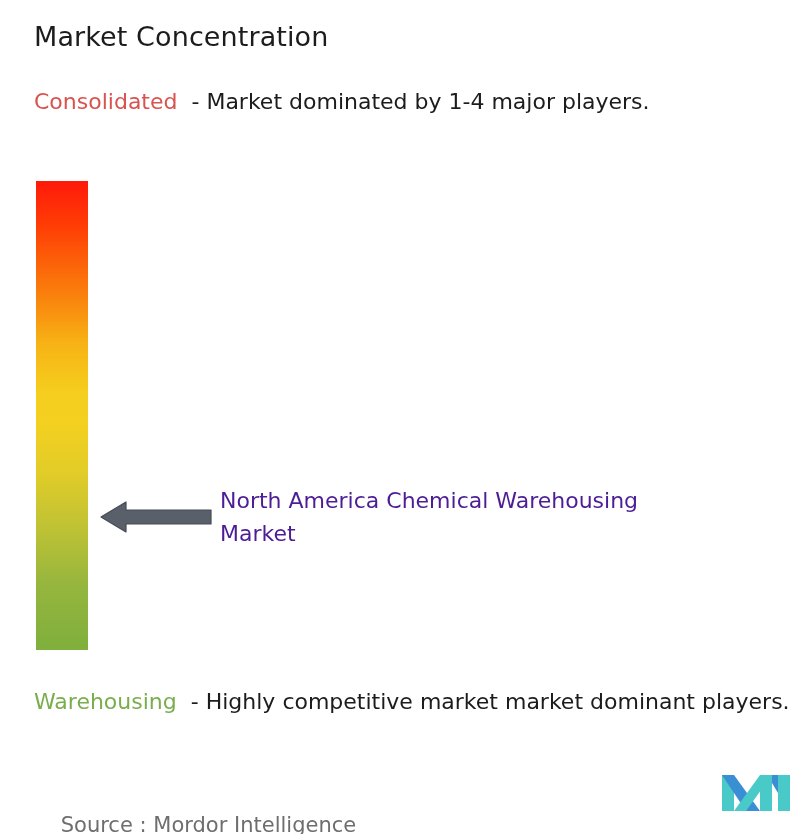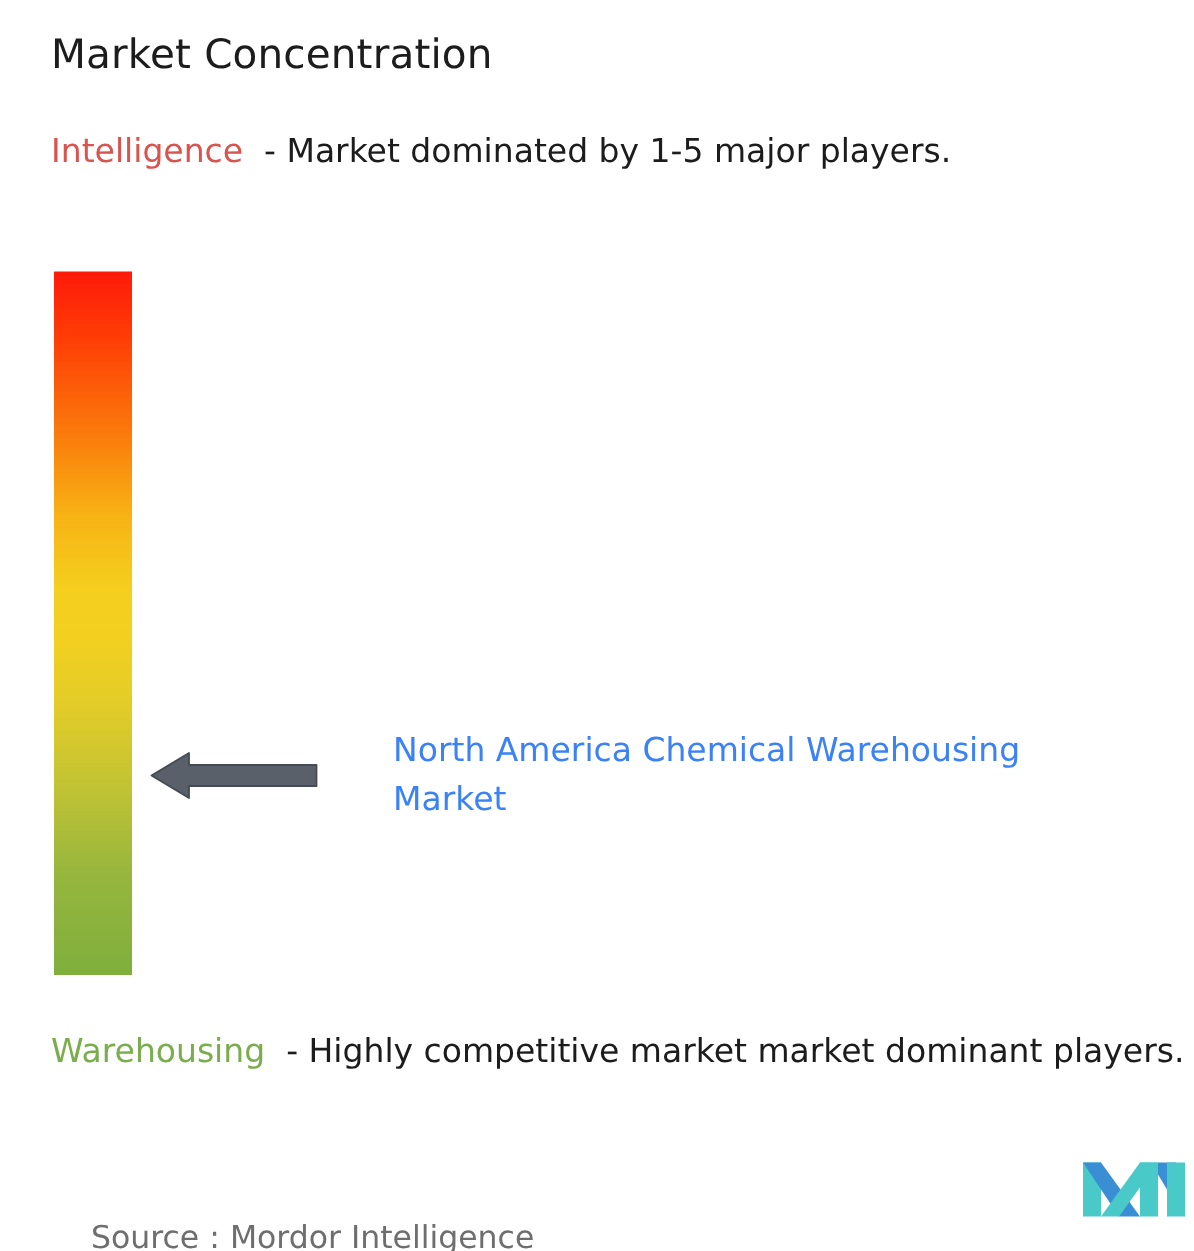--- a/index.html
+++ b/index.html
@@ -99,22 +99,21 @@
   .arrow-wrap svg {
     display: block;
   }
   .pointer-label {
     position: absolute;
     left: 208px;
     top: 484px;
     width: 420px;
     font-size: 22px;
     line-height: 33px;
-    color: #3b82f6;
-    margin-left: 42px;
+    color: #4c1d95;
   }
 
   
   .source {
     position: absolute;
     left: 22px;
     top: 783px;
     font-size: 21px;
     line-height: 28px;
     color: #6e6e6e;
@@ -130,21 +129,21 @@
   .logo svg { display: block; }
 </style>
 </head>
 <body>
 
 <div class="page">
 
   <div class="title">Market Concentration</div>
 
   <div class="legend-top">
-    <span class="kw-consolidated">Intelligence</span><span class="legend-sep">  - </span><span>Market dominated by 1-5 major players.</span>
+    <span class="kw-consolidated">Consolidated</span><span class="legend-sep">  - </span><span>Market dominated by 1-4 major players.</span>
   </div>
 
   <div class="gradient-bar"></div>
 
   <div class="arrow-wrap">
     <svg width="112" height="38" viewBox="0 0 112 38" xmlns="http://www.w3.org/2000/svg">
       <polygon points="1,19 26,4 26,12 111,12 111,26 26,26 26,34" fill="#5a6069" stroke="#454b54" stroke-width="1.2" stroke-linejoin="round"></polygon>
     </svg>
   </div>
 

